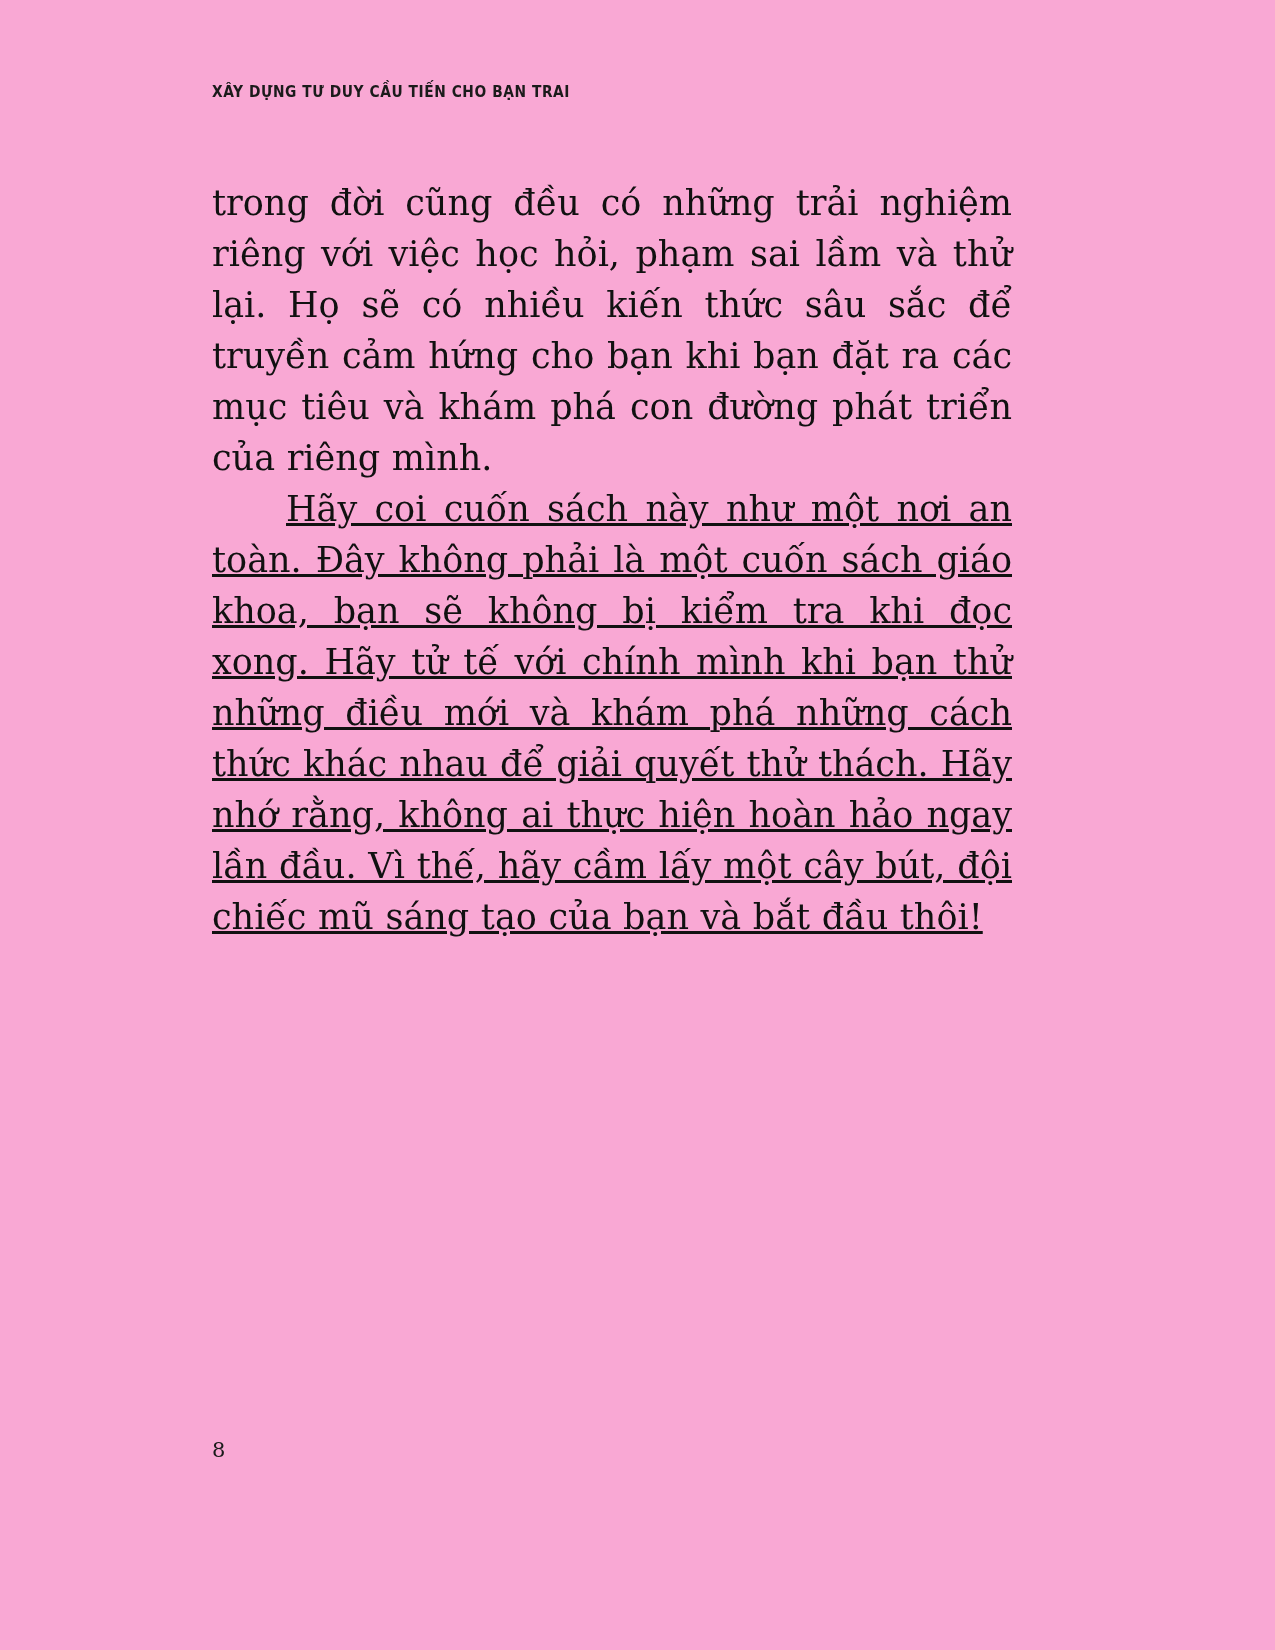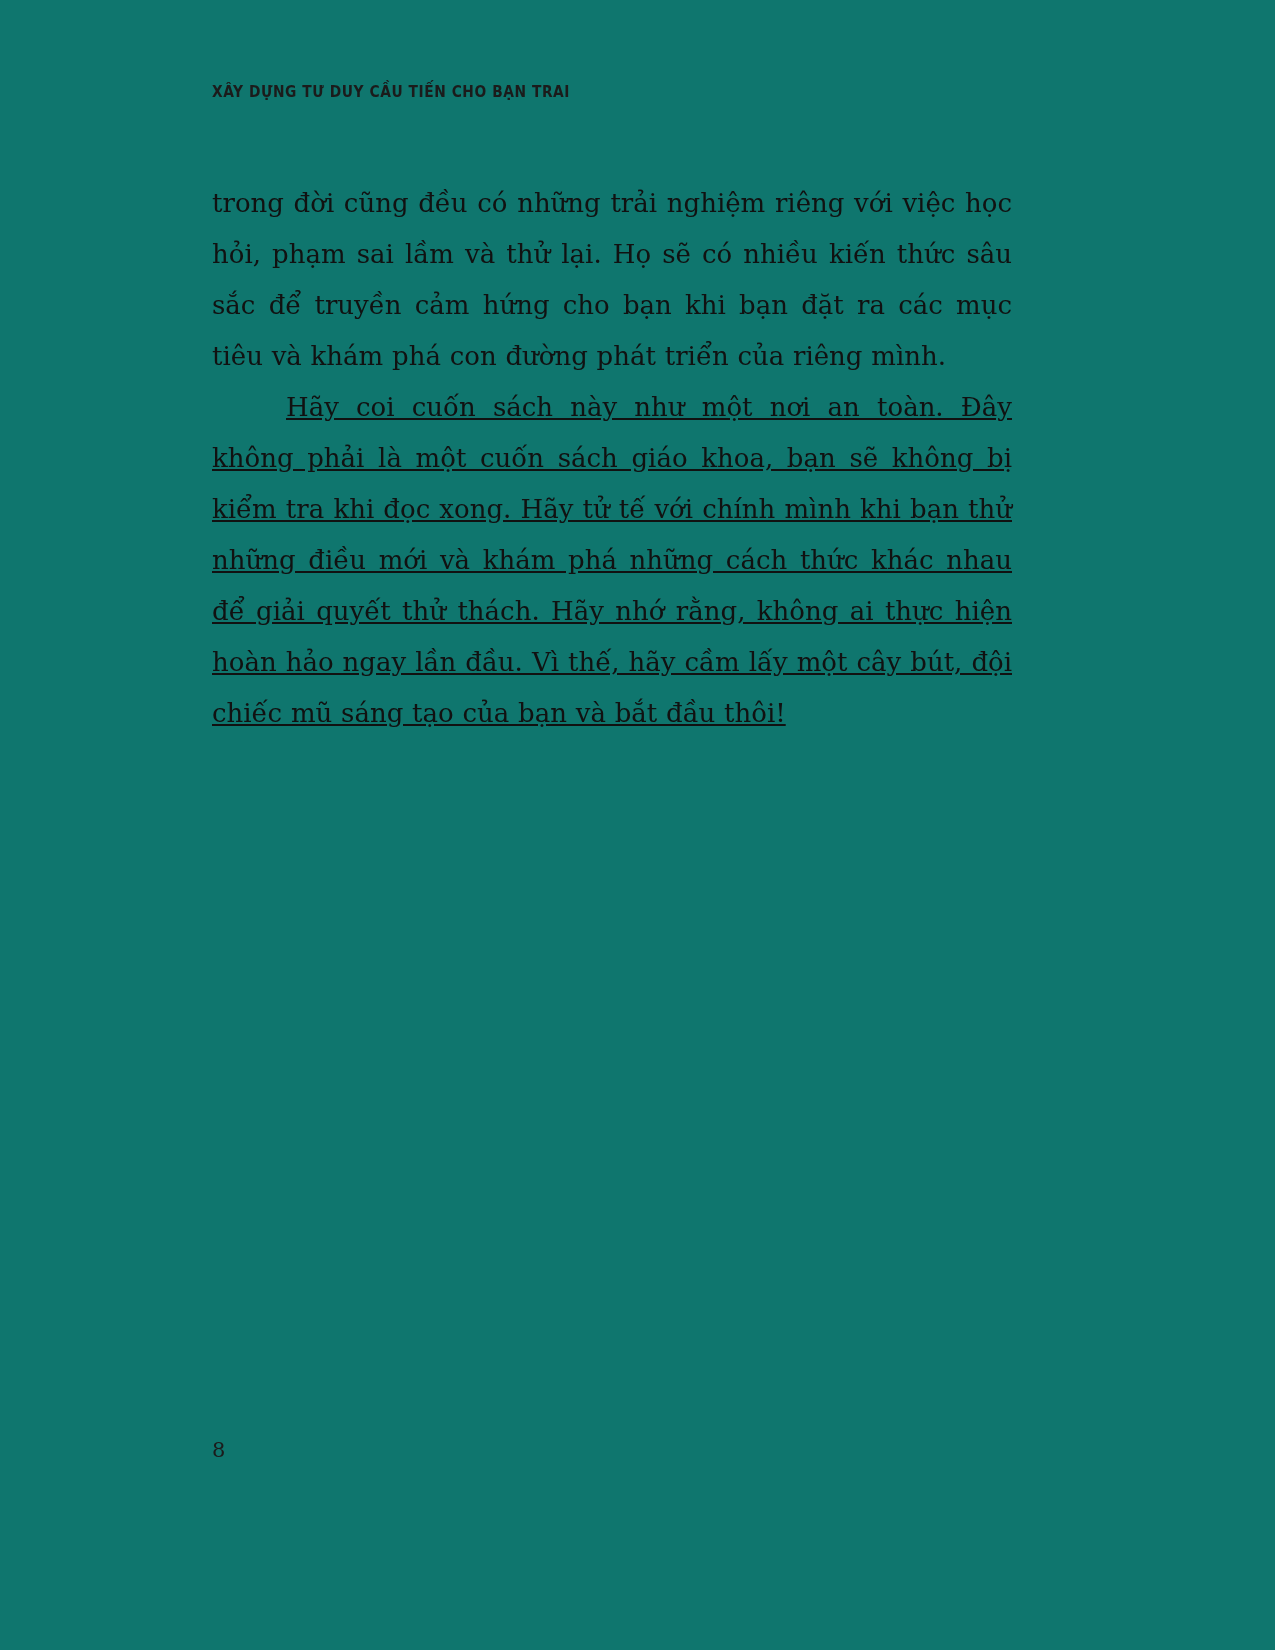--- a/index.html
+++ b/index.html
@@ -5,21 +5,21 @@
   html, body {
     margin: 0;
     padding: 0;
     background: #ffffff;
   }
   .page {
     position: relative;
     width: 1275px;
     height: 1650px;
     margin: 0 auto;
-    background: #0f766e;
+    background: #f9a8d4;
     box-sizing: border-box;
     overflow: hidden;
   }
   .running-head {
     position: absolute;
     top: 82px;
     left: 212px;
     font-family: "DejaVu Sans", sans-serif;
     font-size: 16.5px;
     letter-spacing: 0.6px;
@@ -33,21 +33,21 @@
   }
   .body-block {
     position: absolute;
     top: 178px;
     left: 212px;
     width: 800px;
   }
   .para {
     margin: 0;
     font-family: "DejaVu Serif", "Liberation Serif", serif;
-    font-size: 26px;
+    font-size: 35px;
     line-height: 51px;
     color: #111111;
     text-align: justify;
     text-justify: inter-word;
     hyphens: none;
     word-spacing: 0.5px;
   }
   .para.indent {
     text-indent: 74px;
   }

